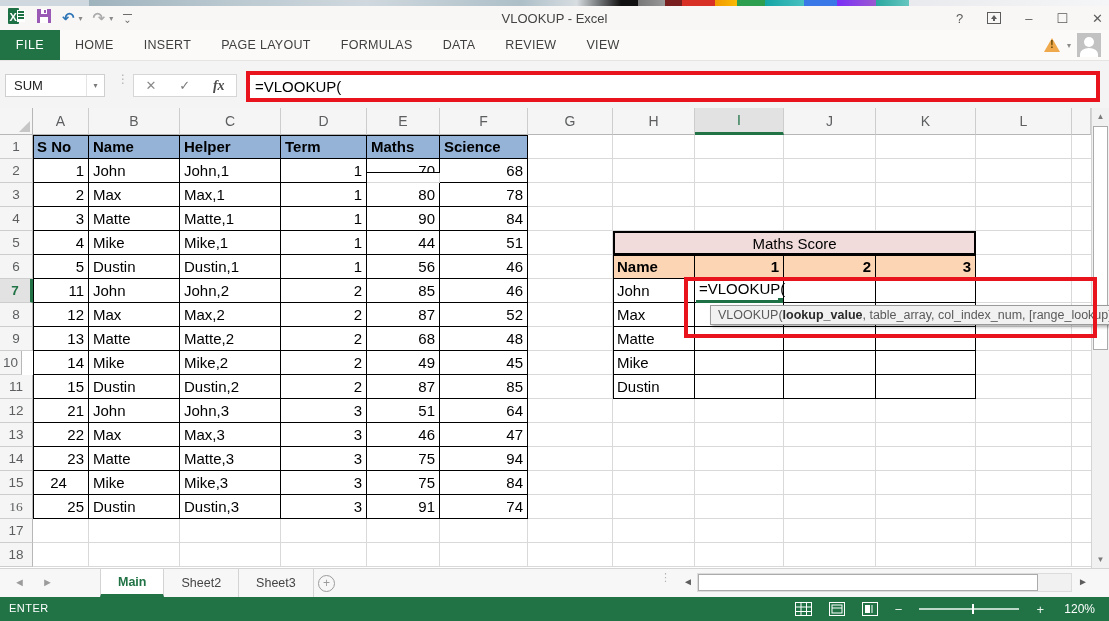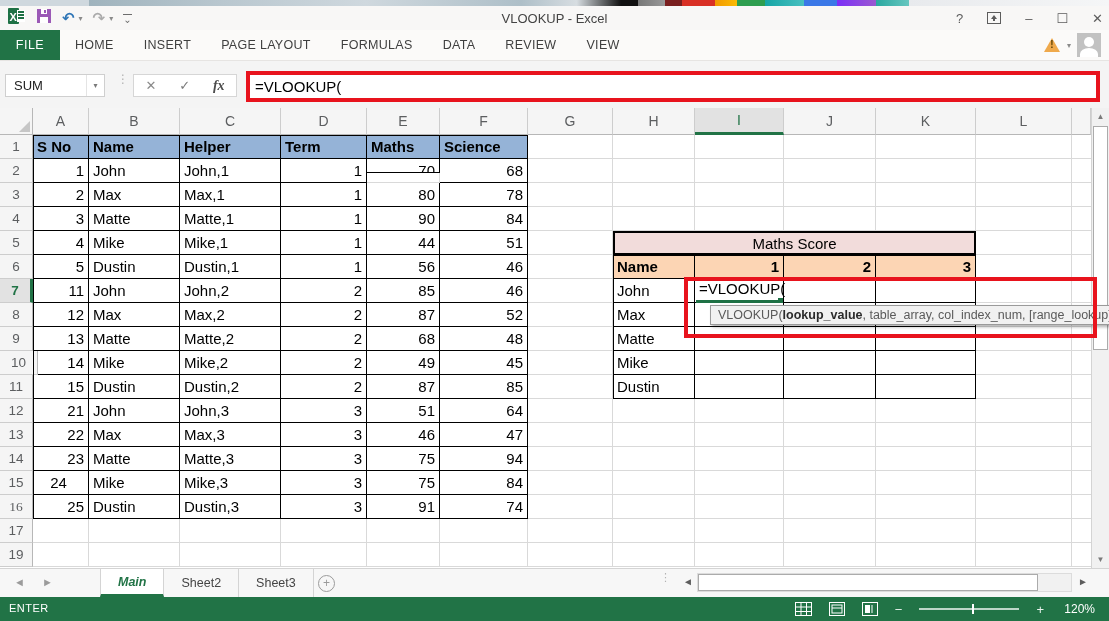--- a/index.html
+++ b/index.html
@@ -89,21 +89,21 @@
   .vs-up{top:0;}
   .vs-down{bottom:0;}
   .vs-thumb{position:absolute;left:1px;top:18px;width:15px;height:224px;background:#fff;border:1px solid #ababab;box-sizing:border-box;}
 
   
   .sheetbar{position:absolute;top:568px;left:0;width:1109px;height:29px;background:#f7f7f7;border-top:1px solid #d4d4d4;box-sizing:border-box;}
   .nav-arrow{position:absolute;top:7px;font-size:11px;color:#9b9b9b;}
   .tabs-strip{position:absolute;left:100px;top:0;height:28px;display:flex;align-items:stretch;}
   .sheet-tab{display:flex;align-items:center;padding:0 17px;font-size:12.5px;color:#444;border-right:1px solid #d4d4d4;box-sizing:border-box;}
   .sheet-tab:first-child{border-left:1px solid #d4d4d4;}
-  .sheet-tab.active{background:#fff;color:#217346;font-weight:bold;border-bottom:3px solid #217346;font-style:italic;}
+  .sheet-tab.active{background:#fff;color:#217346;font-weight:bold;border-bottom:3px solid #217346;}
   .add-sheet{position:absolute;left:318px;top:6px;width:15px;height:15px;border:1px solid #9b9b9b;border-radius:50%;color:#9b9b9b;font-size:12px;line-height:14px;text-align:center;}
   .sb-dots{position:absolute;left:660px;top:5px;color:#b3b3b3;font-size:11px;line-height:6px;text-align:center;width:8px;}
   .hs-left{position:absolute;left:683px;top:7px;font-size:10px;color:#5d5d5d;}
   .hs-track{position:absolute;left:697px;top:4px;width:375px;height:19px;background:#f1f1f1;border:1px solid #dcdcdc;box-sizing:border-box;}
   .hs-thumb{position:absolute;left:0;top:0;width:340px;height:17px;background:#fff;border:1px solid #ababab;box-sizing:border-box;}
   .hs-right{position:absolute;left:1078px;top:7px;font-size:10px;color:#5d5d5d;}
 
   
   .statusbar{position:absolute;top:597px;left:0;width:1109px;height:24px;background:#217346;color:#fff;}
   .sb-mode{position:absolute;left:9px;top:5px;font-size:11px;letter-spacing:.5px;}
@@ -244,29 +244,29 @@
       <div class="colhdr" style="left: 1072px; top: 0px; width: 19px; height: 27px;"></div>
       <div class="rowhdr" style="left: 0px; top: 27px; width: 33px; height: 24px;">1</div>
       <div class="rowhdr" style="left: 0px; top: 51px; width: 33px; height: 24px;">2</div>
       <div class="rowhdr" style="left: 0px; top: 75px; width: 33px; height: 24px;">3</div>
       <div class="rowhdr" style="left: 0px; top: 99px; width: 33px; height: 24px;">4</div>
       <div class="rowhdr" style="left: 0px; top: 123px; width: 33px; height: 24px;">5</div>
       <div class="rowhdr" style="left: 0px; top: 147px; width: 33px; height: 24px;">6</div>
       <div class="rowhdr active" style="left: 0px; top: 171px; width: 33px; height: 24px;">7</div>
       <div class="rowhdr" style="left: 0px; top: 195px; width: 33px; height: 24px;">8</div>
       <div class="rowhdr" style="left: 0px; top: 219px; width: 33px; height: 24px;">9</div>
-      <div class="rowhdr" style="left: 0px; top: 243px; width: 38px; height: 24px;">10</div>
+      <div class="rowhdr" style="left: 0px; top: 243px; width: 22px; height: 24px;">10</div>
       <div class="rowhdr" style="left: 0px; top: 267px; width: 33px; height: 24px;">11</div>
       <div class="rowhdr" style="left: 0px; top: 291px; width: 33px; height: 24px;">12</div>
       <div class="rowhdr" style="left: 0px; top: 315px; width: 33px; height: 24px;">13</div>
       <div class="rowhdr" style="left: 0px; top: 339px; width: 33px; height: 24px;">14</div>
       <div class="rowhdr" style="left: 0px; top: 363px; width: 33px; height: 24px;">15</div>
       <div class="rowhdr" style="left: 0px; top: 387px; width: 33px; height: 24px; font-family: Liberation Serif, serif;">16</div>
       <div class="rowhdr" style="left: 0px; top: 411px; width: 33px; height: 24px;">17</div>
-      <div class="rowhdr" style="left: 0px; top: 435px; width: 33px; height: 24px;">19</div>
+      <div class="rowhdr" style="left: 0px; top: 435px; width: 33px; height: 24px;">18</div>
       <div class="cell txt b lt-cell lt-hdr" style="left: 33px; top: 27px; width: 56px; height: 24px;">S No</div>
       <div class="cell txt b lt-cell lt-hdr" style="left: 89px; top: 27px; width: 91px; height: 24px;">Name</div>
       <div class="cell txt b lt-cell lt-hdr" style="left: 180px; top: 27px; width: 101px; height: 24px;">Helper</div>
       <div class="cell txt b lt-cell lt-hdr" style="left: 281px; top: 27px; width: 86px; height: 24px;">Term</div>
       <div class="cell txt b lt-cell lt-hdr" style="left: 367px; top: 27px; width: 73px; height: 24px;">Maths</div>
       <div class="cell txt b lt-cell lt-hdr" style="left: 440px; top: 27px; width: 88px; height: 24px;">Science</div>
       <div class="cell num lt-cell" style="left: 33px; top: 51px; width: 56px; height: 24px;">1</div>
       <div class="cell txt lt-cell" style="left: 89px; top: 51px; width: 91px; height: 24px;">John</div>
       <div class="cell txt lt-cell" style="left: 180px; top: 51px; width: 101px; height: 24px;">John,1</div>
       <div class="cell num lt-cell" style="left: 281px; top: 51px; width: 86px; height: 24px;">1</div>

